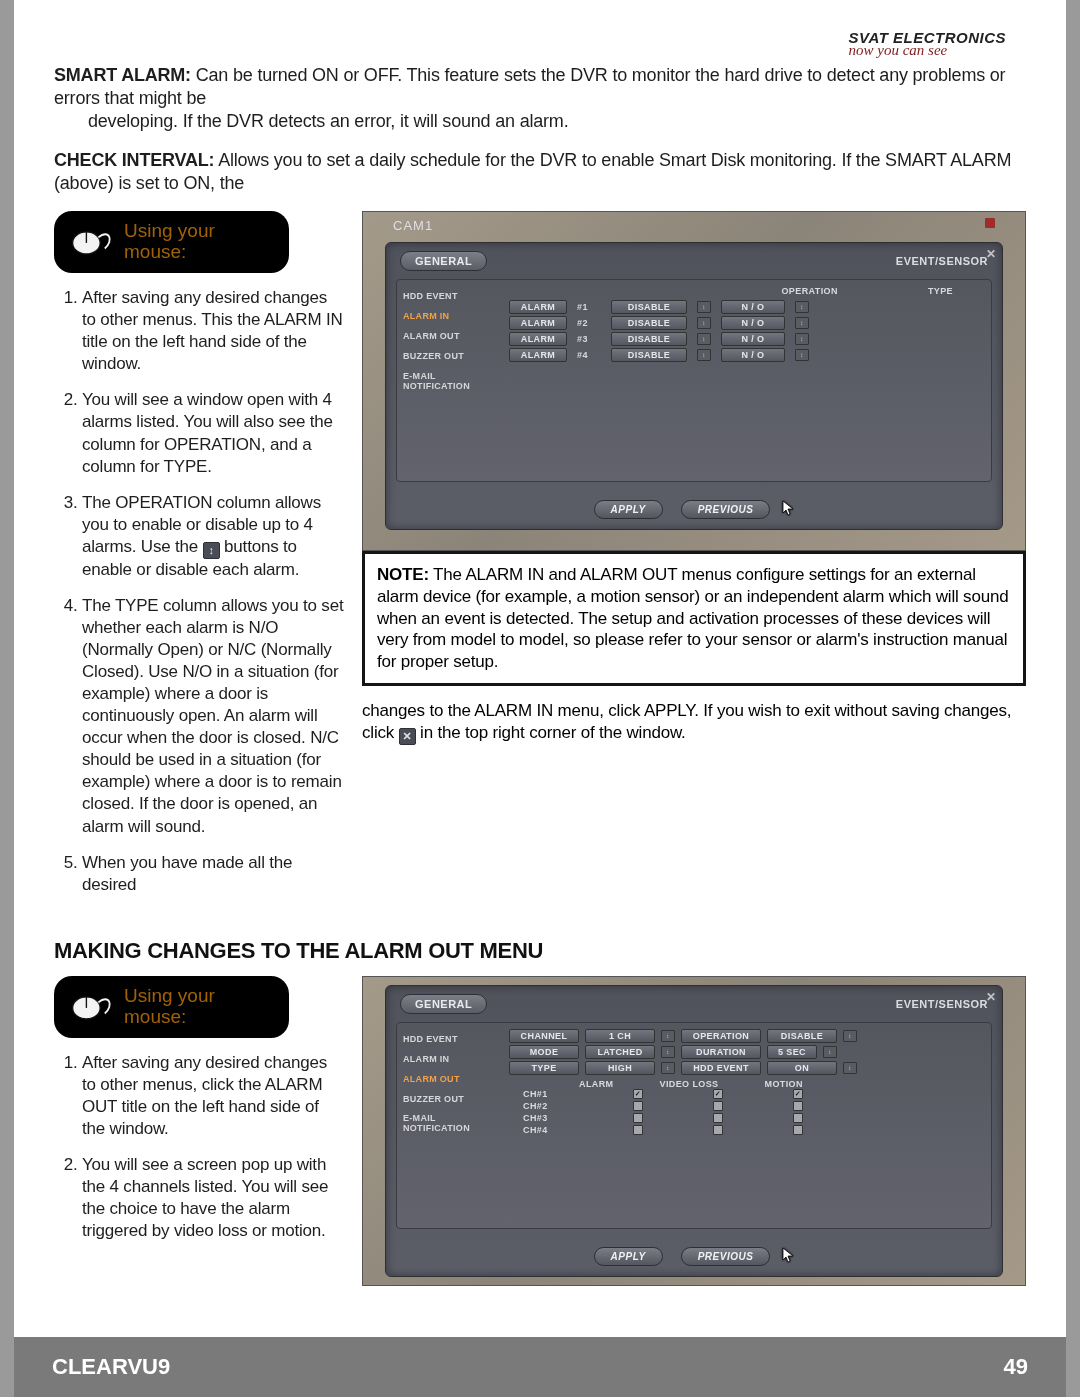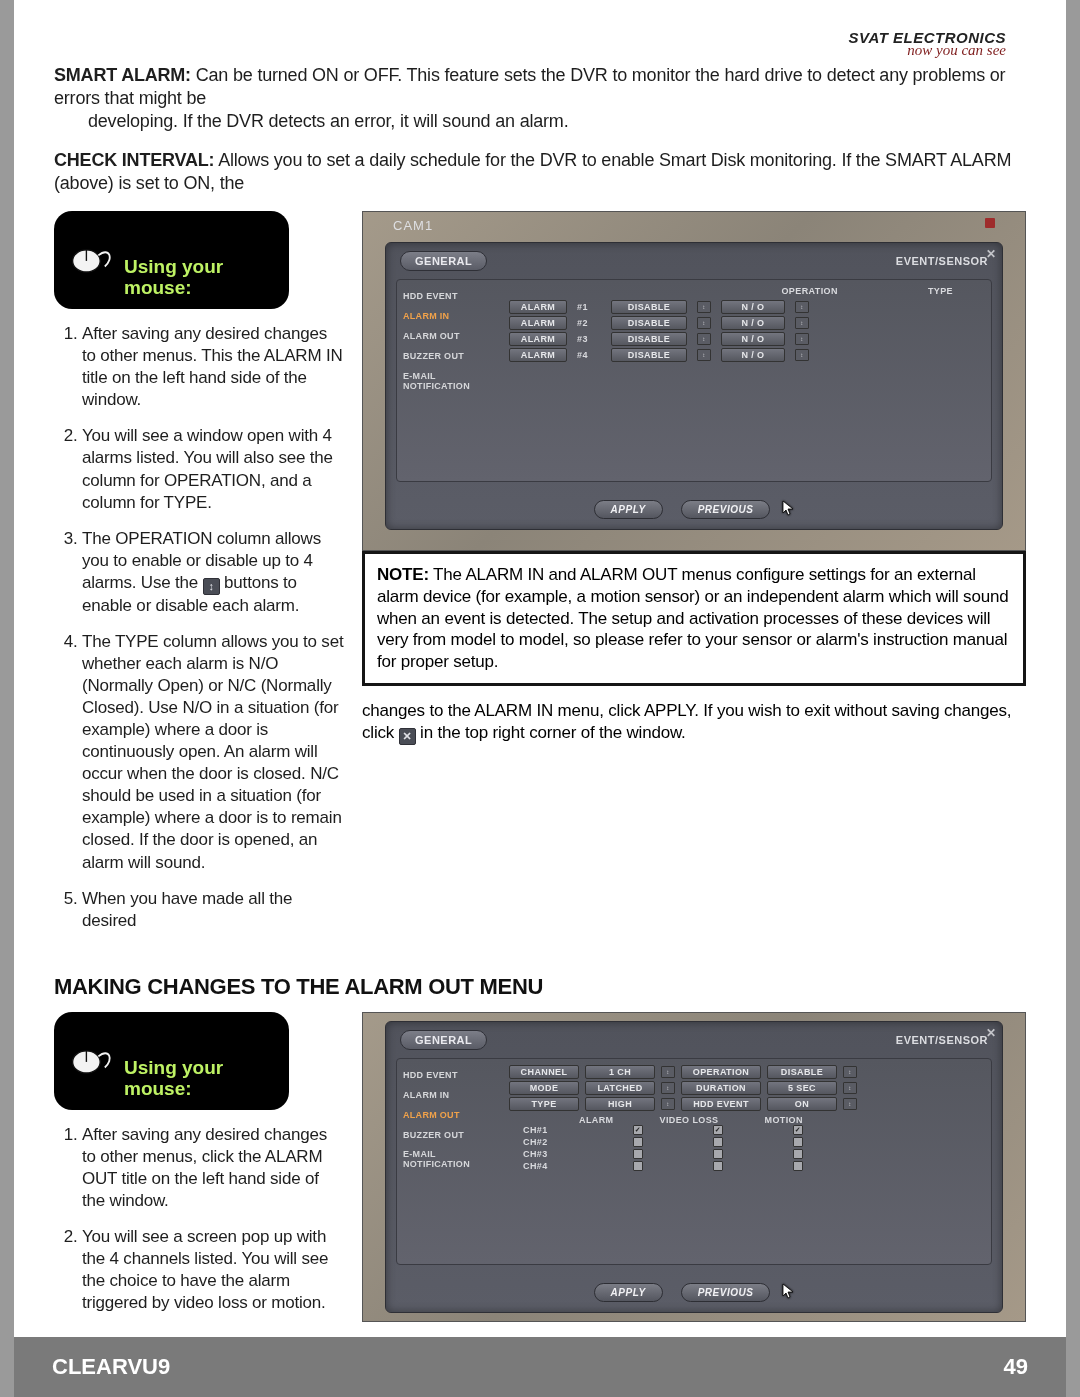--- a/index.html
+++ b/index.html
@@ -17,21 +17,20 @@
     left: 14px;
     top: 0;
     width: 1052px;
     height: 1341px;
     padding: 28px 40px 0 40px;
   }
   .brand-block {
     position: absolute;
     top: 30px;
     right: 60px;
-    text-align: right;
     line-height: 1;
   }
   .brand-top {
     font-weight: 700;
     font-style: italic;
     font-size: 15px;
     letter-spacing: 0.5px;
     color: #222;
   }
   .brand-tagline {
@@ -82,25 +81,24 @@
     margin-bottom: 14px;
     width: 235px;
   }
   .mouse-icon {
     width: 46px; height: 40px;
     flex: 0 0 46px;
     display:flex; align-items:center; justify-content:center;
   }
   .mouse-icon svg { width: 100%; height:100%; }
   .mouse-text {
-    color: #bef264;
+    color: #a16207;
     font-size: 19px;
-    font-weight: 700;
+    font-weight: 400;
     line-height: 1.1;
-    margin-top: 36px;
   }
   ol.steps {
     list-style: decimal;
     padding-left: 28px;
     font-size: 17px;
     line-height: 1.3;
     color:#1e1e1e;
     letter-spacing: -0.2px;
   }
   ol.steps li { margin-bottom: 14px; }
@@ -462,21 +460,21 @@
                     <span class="dvr-spin">↕</span>
                     <span class="dvr-cell-btn" style="width:80px">OPERATION</span>
                     <span class="dvr-cell-btn" style="width:70px">DISABLE</span>
                     <span class="dvr-spin">↕</span>
                   </div>
                   <div class="dvr-row" style="gap: 6px; margin-bottom: 2px;">
                     <span class="dvr-cell-btn" style="width:70px">MODE</span>
                     <span class="dvr-cell-btn" style="width:70px">LATCHED</span>
                     <span class="dvr-spin">↕</span>
                     <span class="dvr-cell-btn" style="width:80px">DURATION</span>
-                    <span class="dvr-cell-btn" style="width:70px">5  SEC</span>
+                    <span class="dvr-cell-btn" style="width:50px">5  SEC</span>
                     <span class="dvr-spin">↕</span>
                   </div>
                   <div class="dvr-row" style="gap: 6px; margin-bottom: 2px;">
                     <span class="dvr-cell-btn" style="width:70px">TYPE</span>
                     <span class="dvr-cell-btn" style="width:70px">HIGH</span>
                     <span class="dvr-spin">↕</span>
                     <span class="dvr-cell-btn" style="width:80px">HDD EVENT</span>
                     <span class="dvr-cell-btn" style="width:70px">ON</span>
                     <span class="dvr-spin">↕</span>
                   </div>

